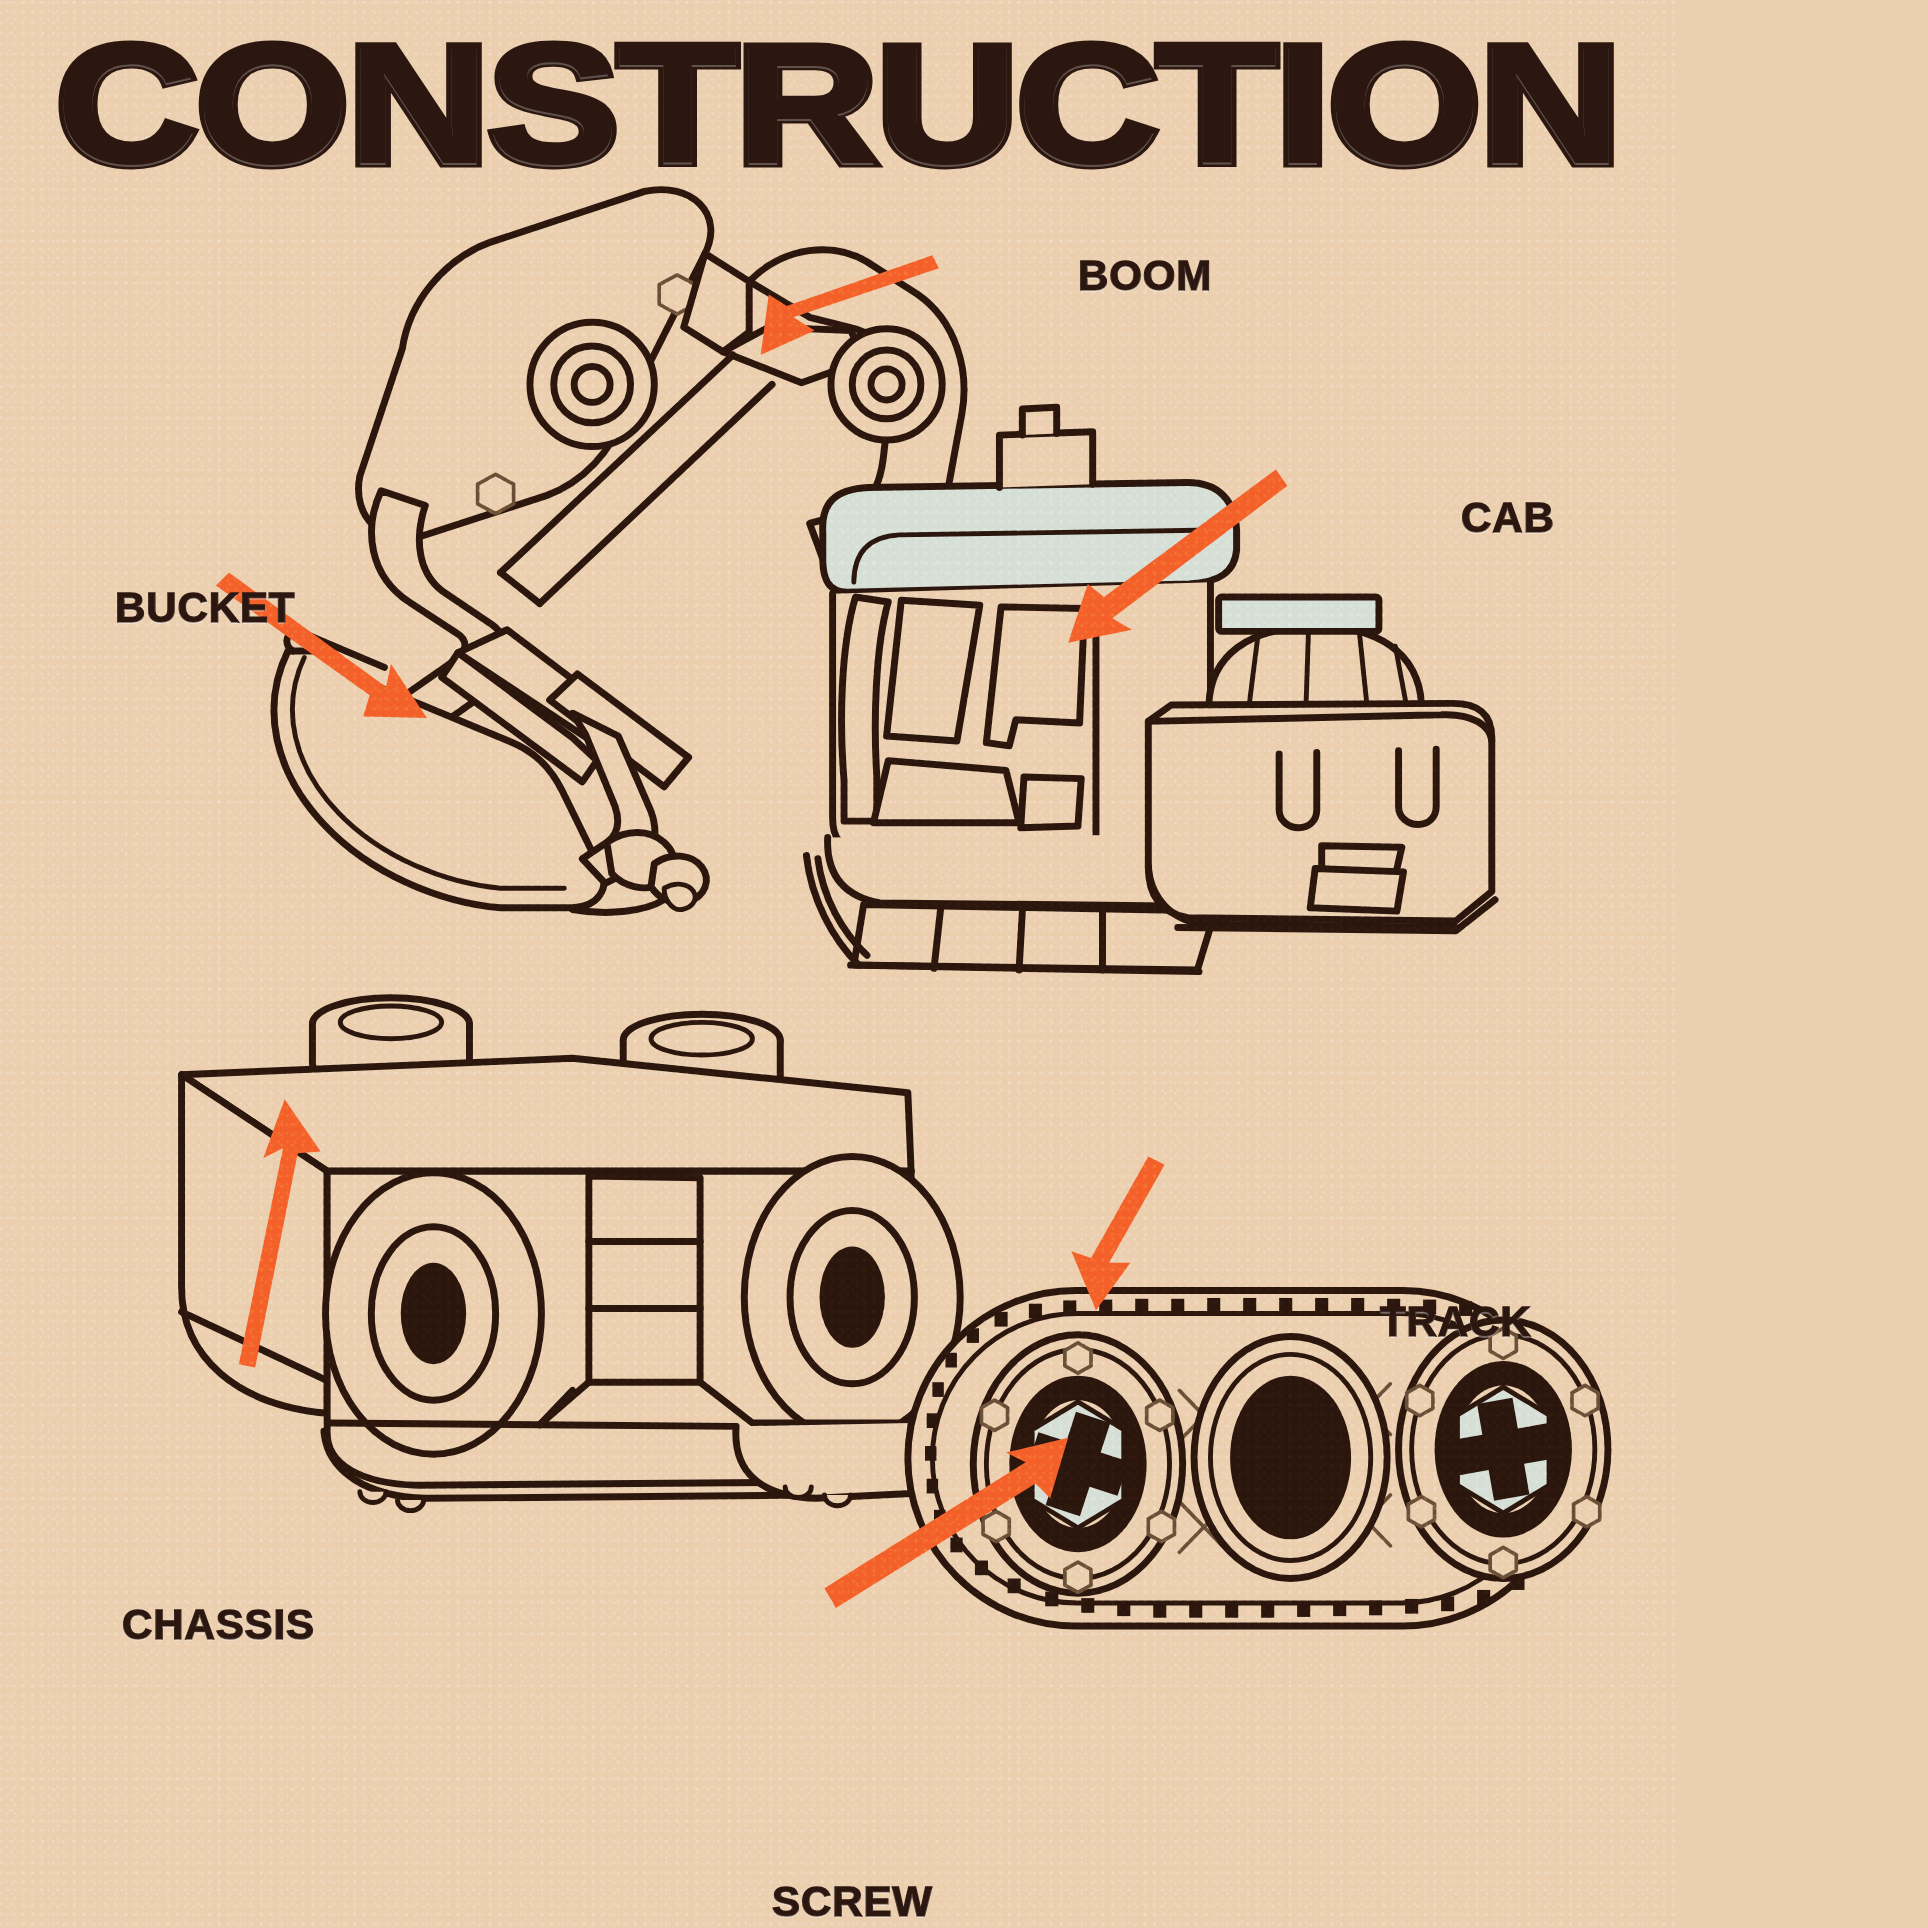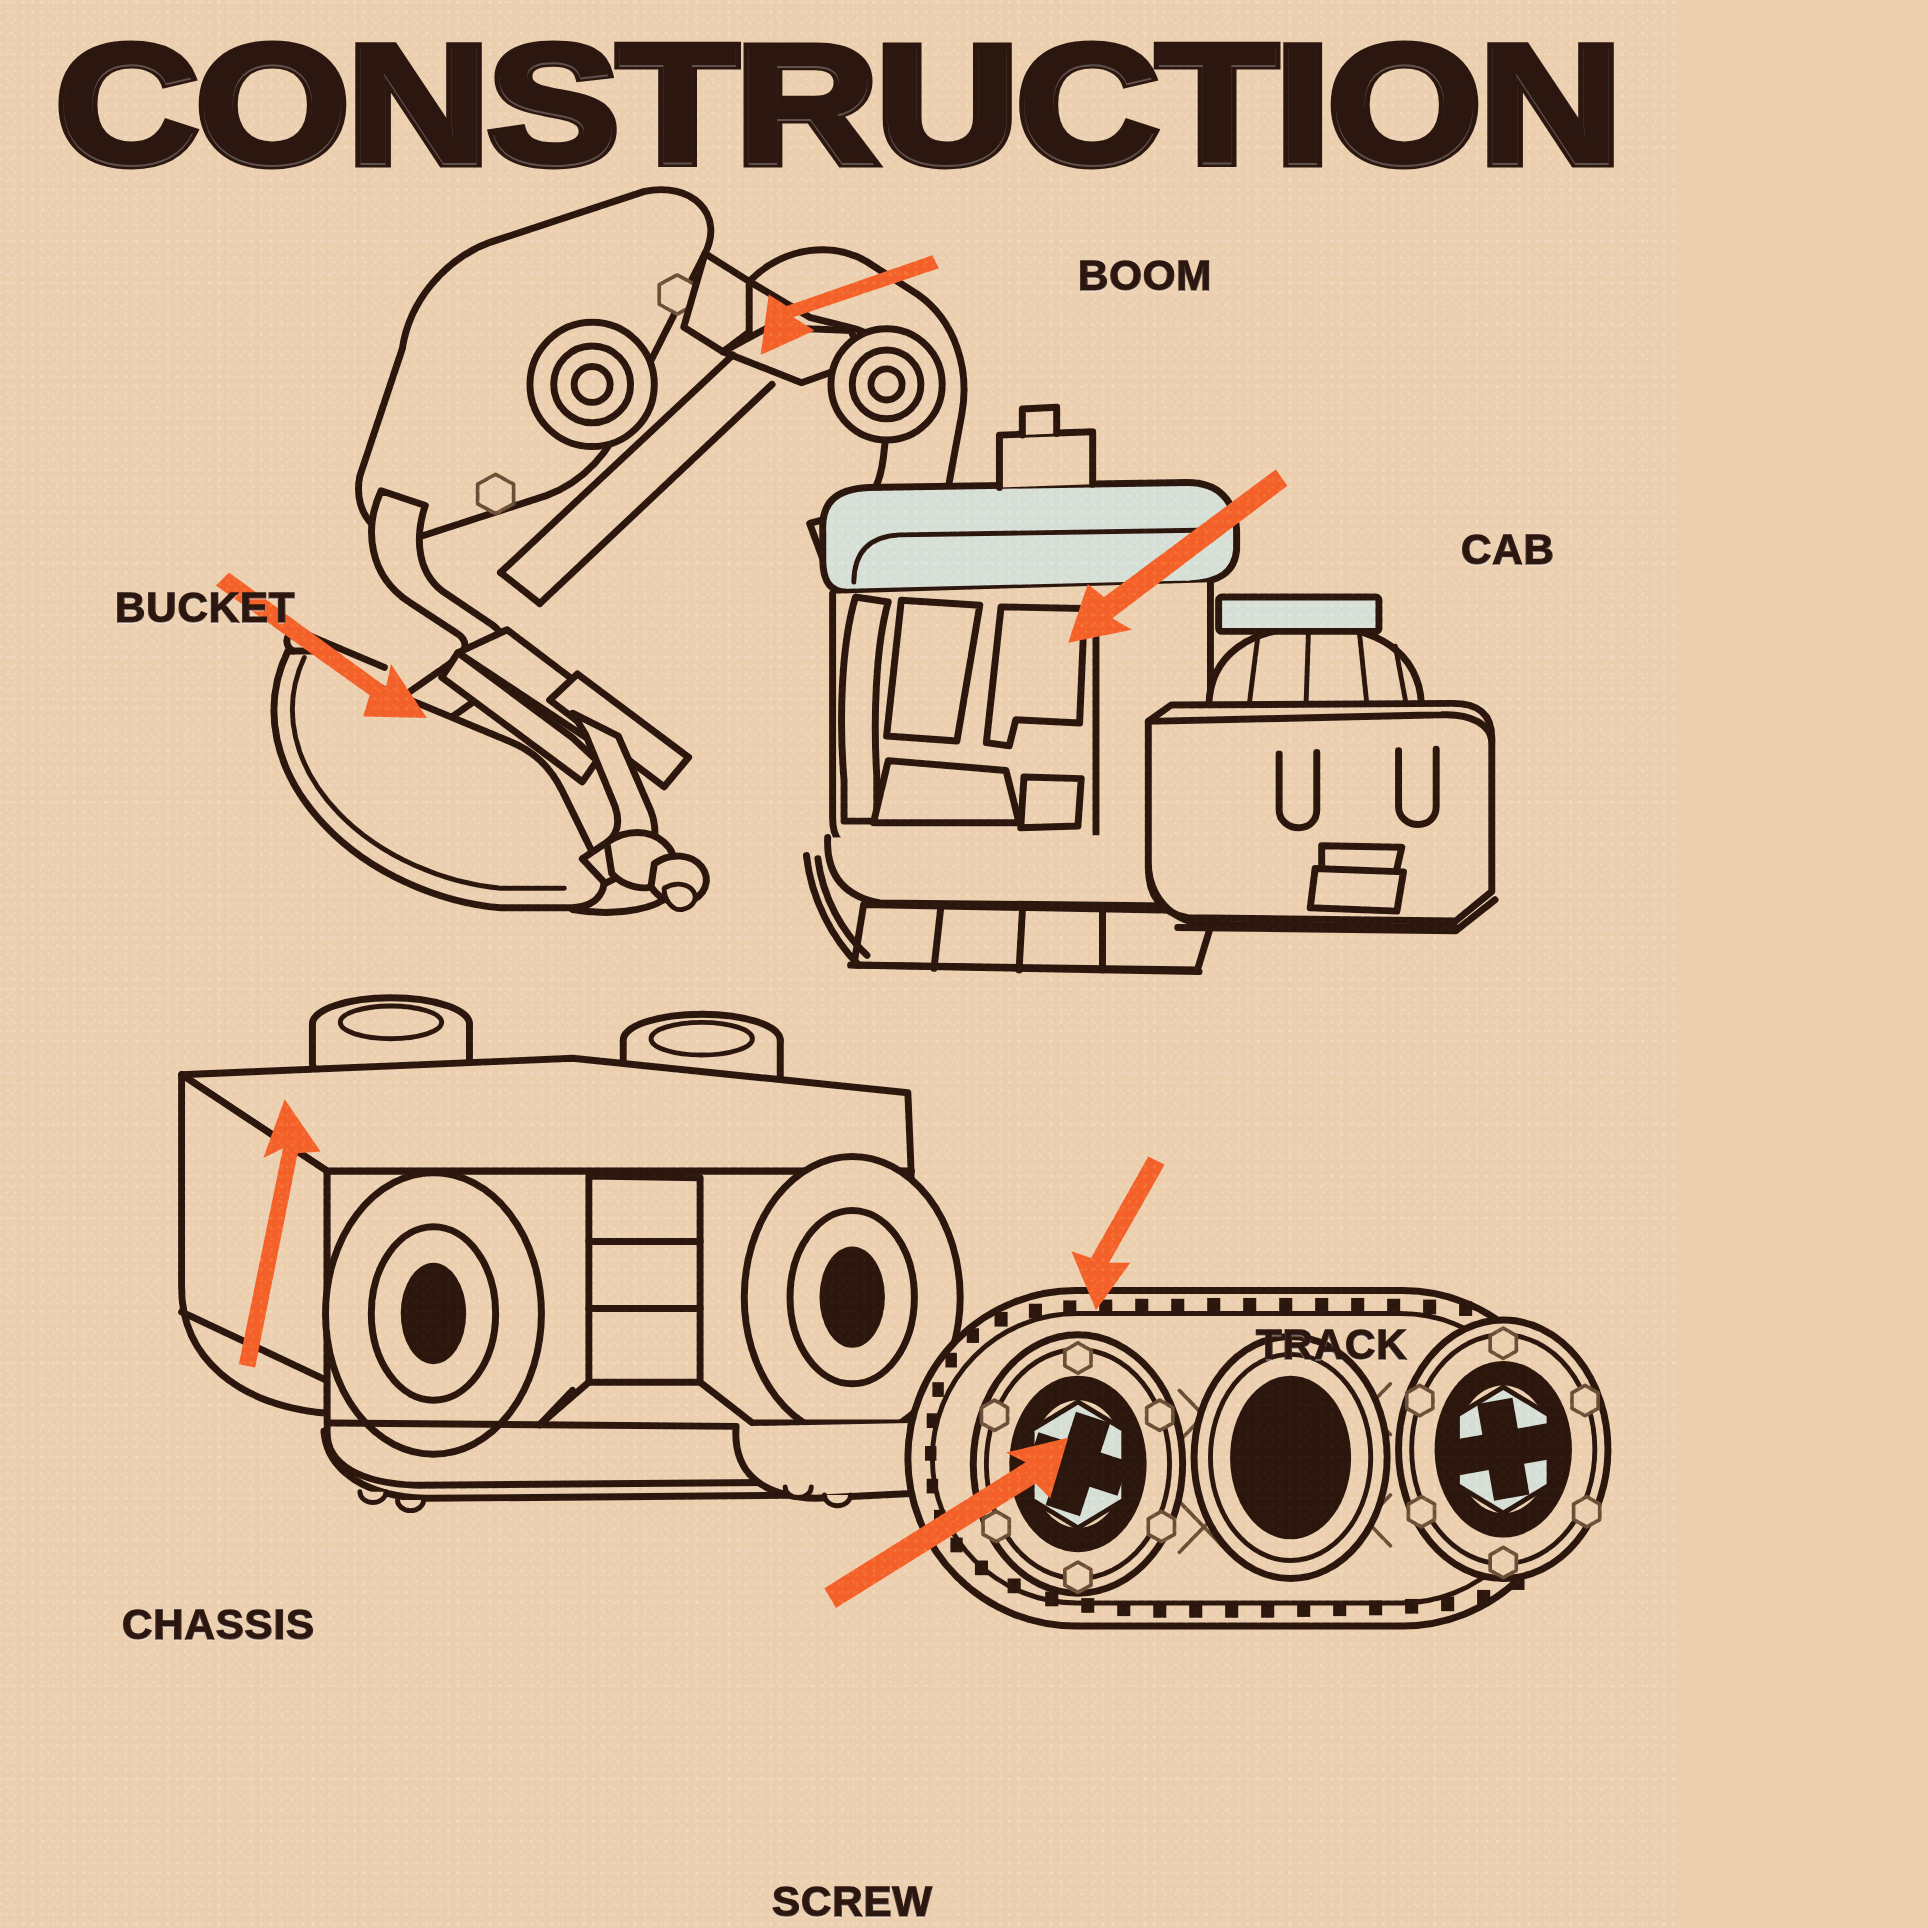--- a/index.html
+++ b/index.html
@@ -386,20 +386,20 @@
     </g>
 
     </g>
   </svg>
 
   <div id="grain"></div>
 
   <div class="title">CONSTRUCTION</div>
 
   <div class="lbl" style="left:1078px; top:252px;">BOOM</div>
-  <div class="lbl" style="left:1461px; top:526px;">CAB</div>
+  <div class="lbl" style="left:1461px; top:494px;">CAB</div>
   <div class="lbl" style="left:115px; top:584px;">BUCKET</div>
   <div class="lbl" style="left:122px; top:1601px;">CHASSIS</div>
-  <div class="lbl" style="left:1256px; top:1298px;margin-top:23px;">TRACK</div>
+  <div class="lbl" style="left:1380px; top:1298px;">TRACK</div>
   <div class="lbl" style="left:772px; top:1846px;margin-top:32px;">SCREW</div>
 
 </div>
 
 
 </body></html>

